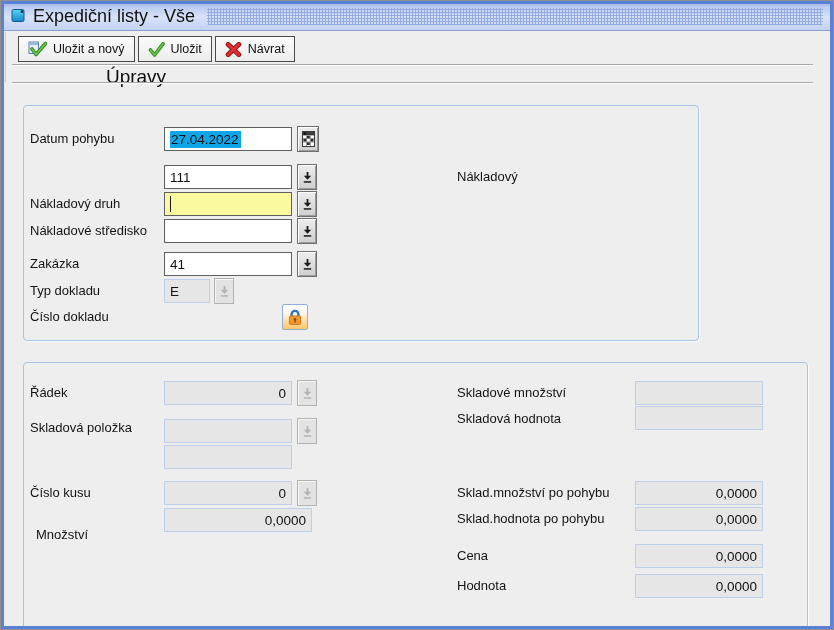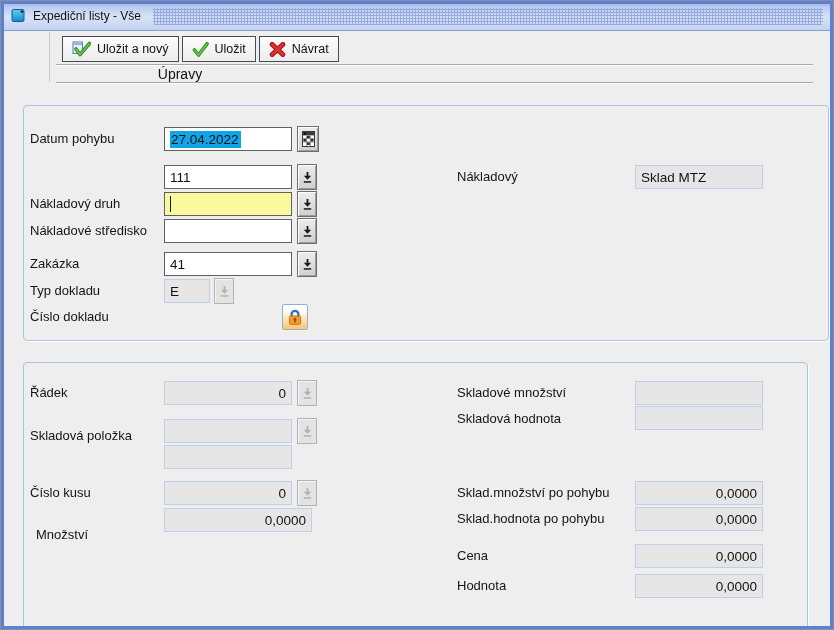--- a/index.html
+++ b/index.html
@@ -13,47 +13,47 @@
   }
   .win-border{position:absolute;inset:0;border:3px solid #5b81d7;pointer-events:none;z-index:50;}
   
   .titlebar{
     position:absolute;top:0;left:0;right:0;height:30px;
     background:linear-gradient(180deg,#8fa9e0 0%,#bccdf1 22%,#d8e2f8 55%,#c3d2f1 100%);
     border-bottom:1px solid #8aa0ce;
     display:flex;align-items:center;padding:0 8px 0 10px;
   }
   .app-icon{width:15px;height:15px;margin-right:7px;display:inline-flex;flex:none;}
-  .title-text{font-size:12px;color:#111;white-space:nowrap;padding-top:1px;}
+  .title-text{font-size:18px;color:#111;white-space:nowrap;padding-top:1px;}
   .title-hatch{
     flex:1;height:17px;margin:2px 2px 0 12px;
     background-image:radial-gradient(#93abdd 1px,transparent 1.3px);
     background-size:3px 3px;
     border-radius:2px;
   }
   
-  .toolbar{position:absolute;top:31px;left:4px;right:20px;height:50px;border-left:1px solid #c9c9c9;margin-left:44px;}
+  .toolbar{position:absolute;top:31px;left:4px;right:20px;height:50px;border-left:1px solid #c9c9c9;}
   .toolbar-buttons{position:absolute;top:4px;left:12px;display:flex;gap:3px;}
   .tbtn{
     height:26px;display:inline-flex;align-items:center;gap:6px;
     padding:0 9px;font-size:12.5px;color:#111;
     background:linear-gradient(#fcfcfc,#ececec);
     border:1px solid #4a4a4a;cursor:pointer;
     font-family:inherit;
   }
   .tbtn .icon{display:inline-flex;flex:none;}
   .tb-sep1{position:absolute;top:32px;left:6px;right:0;border-top:1px solid #a8a8a8;box-shadow:0 1px 0 #ffffff;}
-  .toolbar-caption{position:absolute;top:34px;left:12px;width:236px;text-align:center;font-size:14px;color:#111;}
+  .toolbar-caption{position:absolute;top:34px;left:12px;width:236px;text-align:center;font-size:19px;color:#111;}
   .tb-sep2{position:absolute;top:50px;left:6px;right:0;border-top:1px solid #a8a8a8;box-shadow:0 1px 0 #ffffff;}
   
   .panel{
     position:absolute;border:1px solid #a9c3e2;border-radius:4px;
     box-shadow:1px 1px 0 #fdfdfd;
   }
-  .panel1{left:22px;top:104px;width:806px;height:236px;}
+  .panel1{left:22px;top:104px;width:676px;height:236px;}
   .panel2{left:22px;top:361px;width:785px;height:269px;}
   .lbl{position:absolute;height:24px;line-height:24px;font-size:13px;color:#141414;white-space:nowrap;}
   .field{
     position:absolute;height:24px;display:flex;align-items:center;
     padding:0 5px;font-size:13.5px;color:#111;overflow:hidden;white-space:nowrap;
   }
   .editable{background:#ffffff;border:1px solid #5f5f5f;}
   .focused{background:#fbf99d;border:1px solid #5f5f5f;}
   .readonly{background:#e6e6e6;border:1px solid #bdd0e7;}
   .num{justify-content:flex-end;}
@@ -163,23 +163,20 @@
     </div>
     <button class="sbtn" style="left:273px;top:58px;">
       <svg width="9" height="11" viewBox="0 0 9 11">
         <rect x="3.6" y="0" width="1.8" height="4.2" fill="currentColor"></rect>
         <path d="M0.8 3.8 h7.4 L4.5 7.8 z" fill="currentColor"></path>
         <rect x="0.8" y="9.2" width="7.4" height="1.5" fill="currentColor"></rect>
       </svg>
     </button>
 
     <div class="lbl" style="left:433px;top:59px;">Nákladový</div>
-    <div class="field readonly" style="left:611px;top:59px;width:128px;">
-      <span>Sklad MTZ</span>
-    </div>
 
     <div class="lbl" style="left:6px;top:86px;">Nákladový druh</div>
     <div class="field focused" style="left:140px;top:86px;width:128px;">
       <span class="caret"></span>
       <span></span>
     </div>
     <button class="sbtn" style="left:273px;top:85px;">
       <svg width="9" height="11" viewBox="0 0 9 11">
         <rect x="3.6" y="0" width="1.8" height="4.2" fill="currentColor"></rect>
         <path d="M0.8 3.8 h7.4 L4.5 7.8 z" fill="currentColor"></path>
@@ -252,21 +249,21 @@
 
     <div class="lbl" style="left:433px;top:18px;">Skladové množství</div>
     <div class="field readonly num" style="left:611px;top:18px;width:128px;">
       <span></span>
     </div>
     <div class="lbl" style="left:433px;top:44px;">Skladová hodnota</div>
     <div class="field readonly num" style="left:611px;top:43px;width:128px;">
       <span></span>
     </div>
 
-    <div class="lbl" style="left:6px;top:61px;">Skladová položka</div>
+    <div class="lbl" style="left:6px;top:53px;">Skladová položka</div>
     <div class="field readonly" style="left:140px;top:56px;width:128px;">
       <span></span>
     </div>
     <button class="sbtn disabled" style="left:273px;top:55px;">
       <svg width="9" height="11" viewBox="0 0 9 11">
         <rect x="3.6" y="0" width="1.8" height="4.2" fill="currentColor"></rect>
         <path d="M0.8 3.8 h7.4 L4.5 7.8 z" fill="currentColor"></path>
         <rect x="0.8" y="9.2" width="7.4" height="1.5" fill="currentColor"></rect>
       </svg>
     </button>

